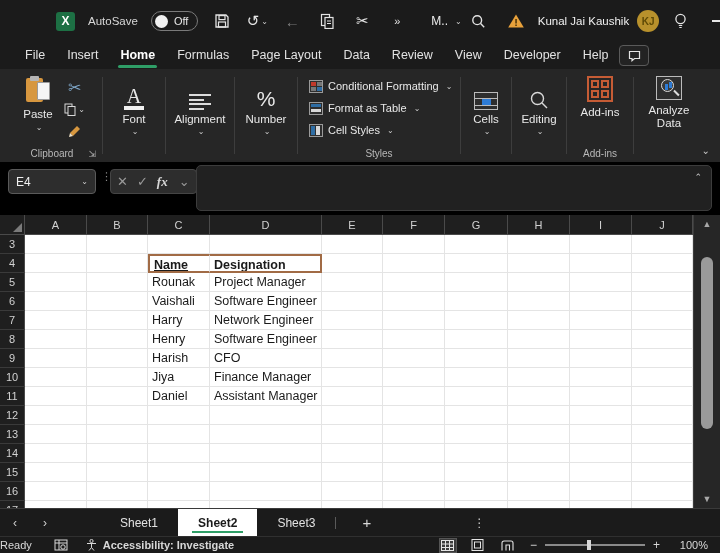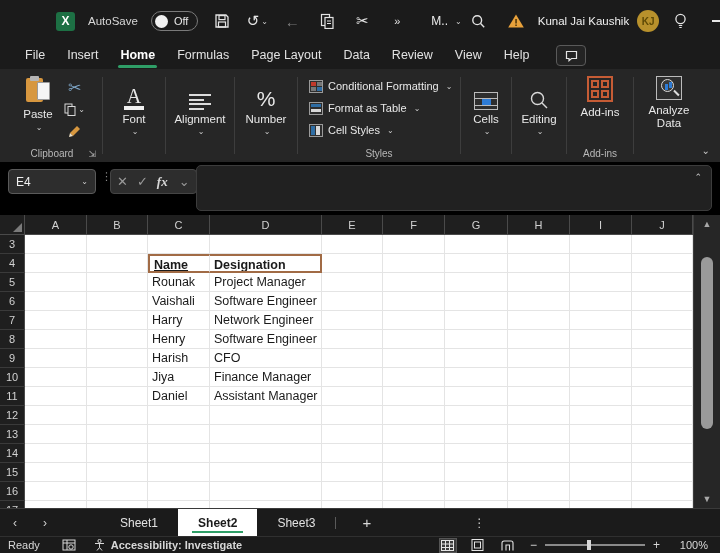--- a/index.html
+++ b/index.html
@@ -152,21 +152,21 @@
   .stab { display:flex; align-items:center; padding:0 20px; font-size:12px; color:#e2e2e2; cursor:pointer; position:relative; }
   .stab.active { background:#ffffff; color:#1a1a1a; font-weight:bold; border-radius:0 0 0 0; }
   .stab.active .ul { position:absolute; left:14px; right:14px; bottom:4px; height:2px; background:var(--accent,#2f9e67); }
   .ssep { width:1px; height:12px; background:#5a5a5a; align-self:center; }
   .addsheet { color:#d8d8d8; font-size:15px; margin-left:26px; cursor:pointer; }
   .sdots { color:#cfcfcf; margin-left:102px; cursor:pointer; font-size:12px; }
 
   
   .statusbar { position:absolute; left:0; top:536px; width:720px; height:17px; background:#1b1b1b;
     border-top:1px solid #303030; display:flex; align-items:center; font-size:11px; color:#d8d8d8; }
-  .statusbar .ready { margin-left:8px; cursor:pointer; }
+  .statusbar .ready { margin-left:0; cursor:pointer; }
   .sb-ic { margin-left:22px; cursor:pointer; display:flex; align-items:center; }
   .acc-text { margin-left:6px; font-weight:bold; cursor:pointer; }
   .sb-right { margin-left:auto; display:flex; align-items:center; gap:14px; padding-right:12px; }
   .view-ic { width:16px; height:13px; display:flex; align-items:center; justify-content:center; cursor:pointer; }
   .view-ic.sel { background:#3a3a3a; outline:1px solid #555; }
   .zoomline { display:flex; align-items:center; gap:8px; }
   .zo { cursor:pointer; color:#d8d8d8; font-size:12px; }
   .ztrack { position:relative; width:100px; height:2px; background:#8a8a8a; }
   .zthumb { position:absolute; left:42px; top:-4px; width:4px; height:10px; background:#d8d8d8; cursor:grab; }
   .zpct { width:34px; text-align:right; cursor:pointer; }
@@ -249,20 +249,21 @@
   <div class="ribbon-tabs">
     <div id="rtabs" style="display:flex;">
         <div class="rtab">File</div>
         <div class="rtab">Insert</div>
         <div class="rtab active">Home</div>
         <div class="rtab">Formulas</div>
         <div class="rtab">Page Layout</div>
         <div class="rtab">Data</div>
         <div class="rtab">Review</div>
         <div class="rtab">View</div>
+        <div class="rtab">Developer</div>
         <div class="rtab">Help</div>
       </div>
     <div class="tabstrip-right">
       <div class="comment-btn">
         <svg width="13" height="12" viewBox="0 0 13 12">
           <path d="M1.5 1.5h10v7h-5l-2.5 2.2V8.5h-2.5z" fill="none" stroke="#e4e4e4" stroke-width="1.2"></path>
         </svg>
       </div>
 
     </div>

